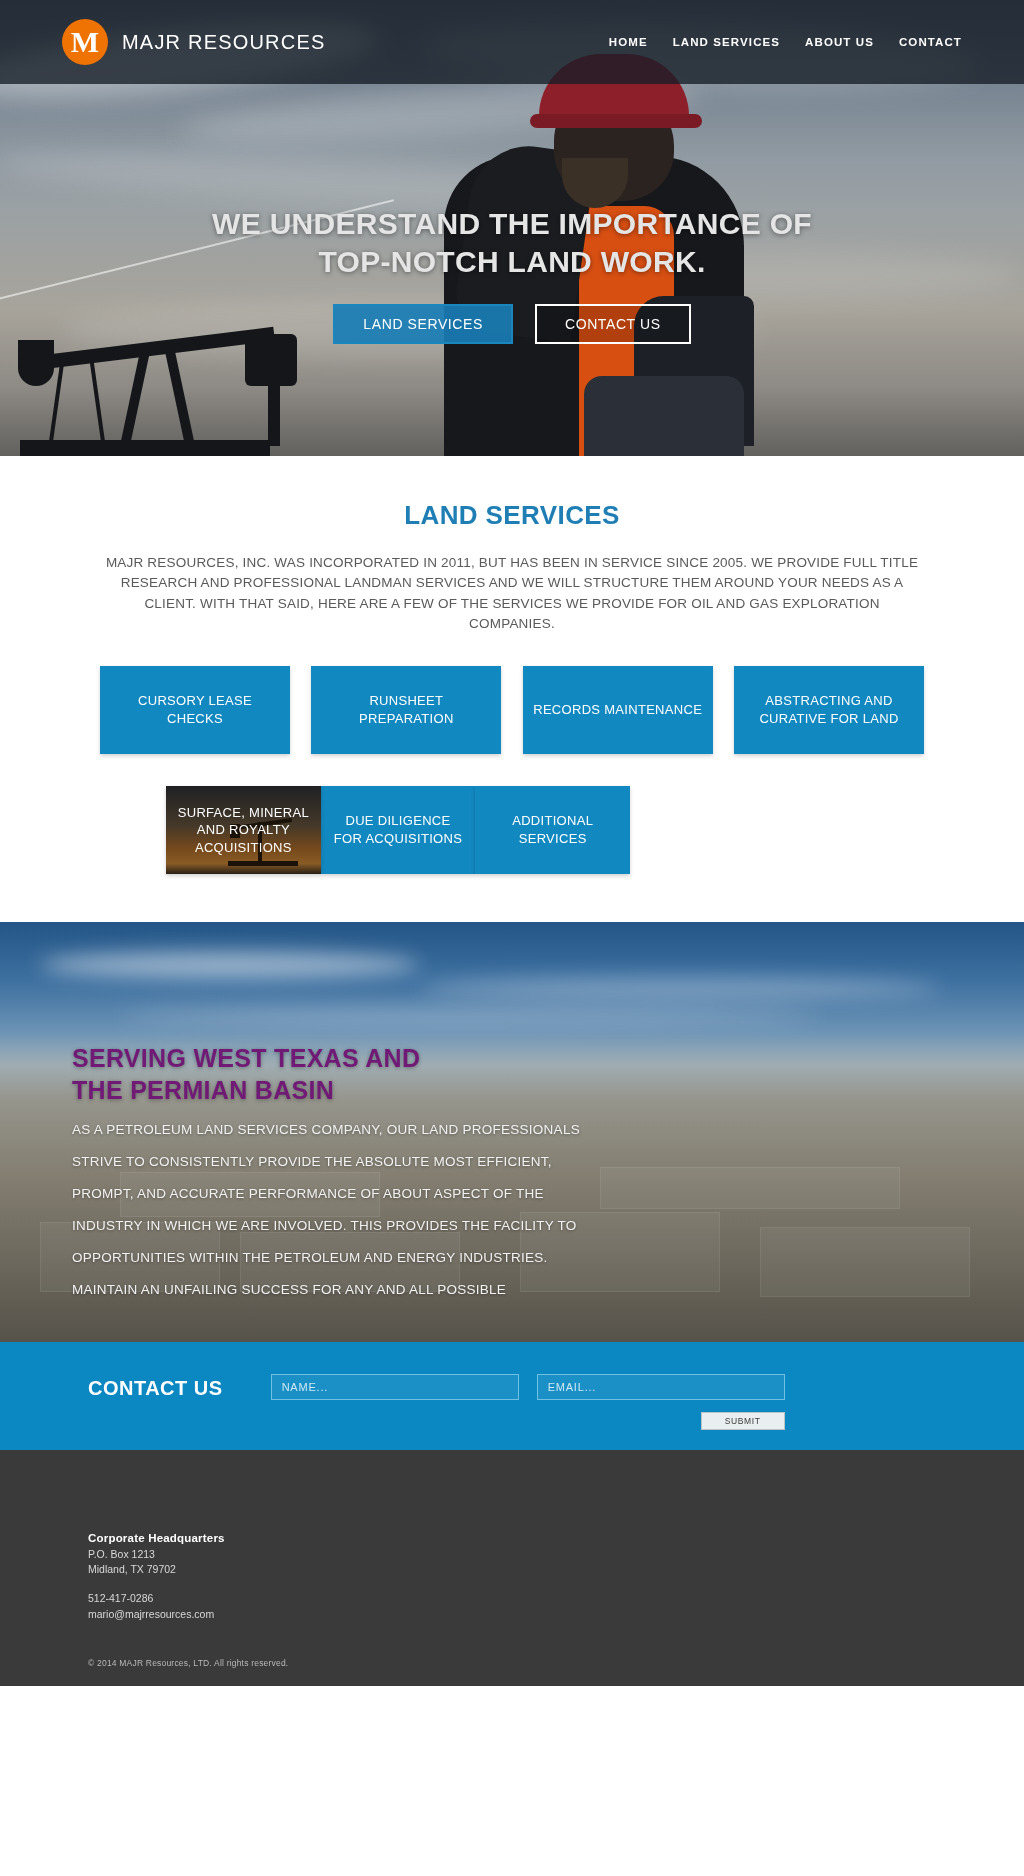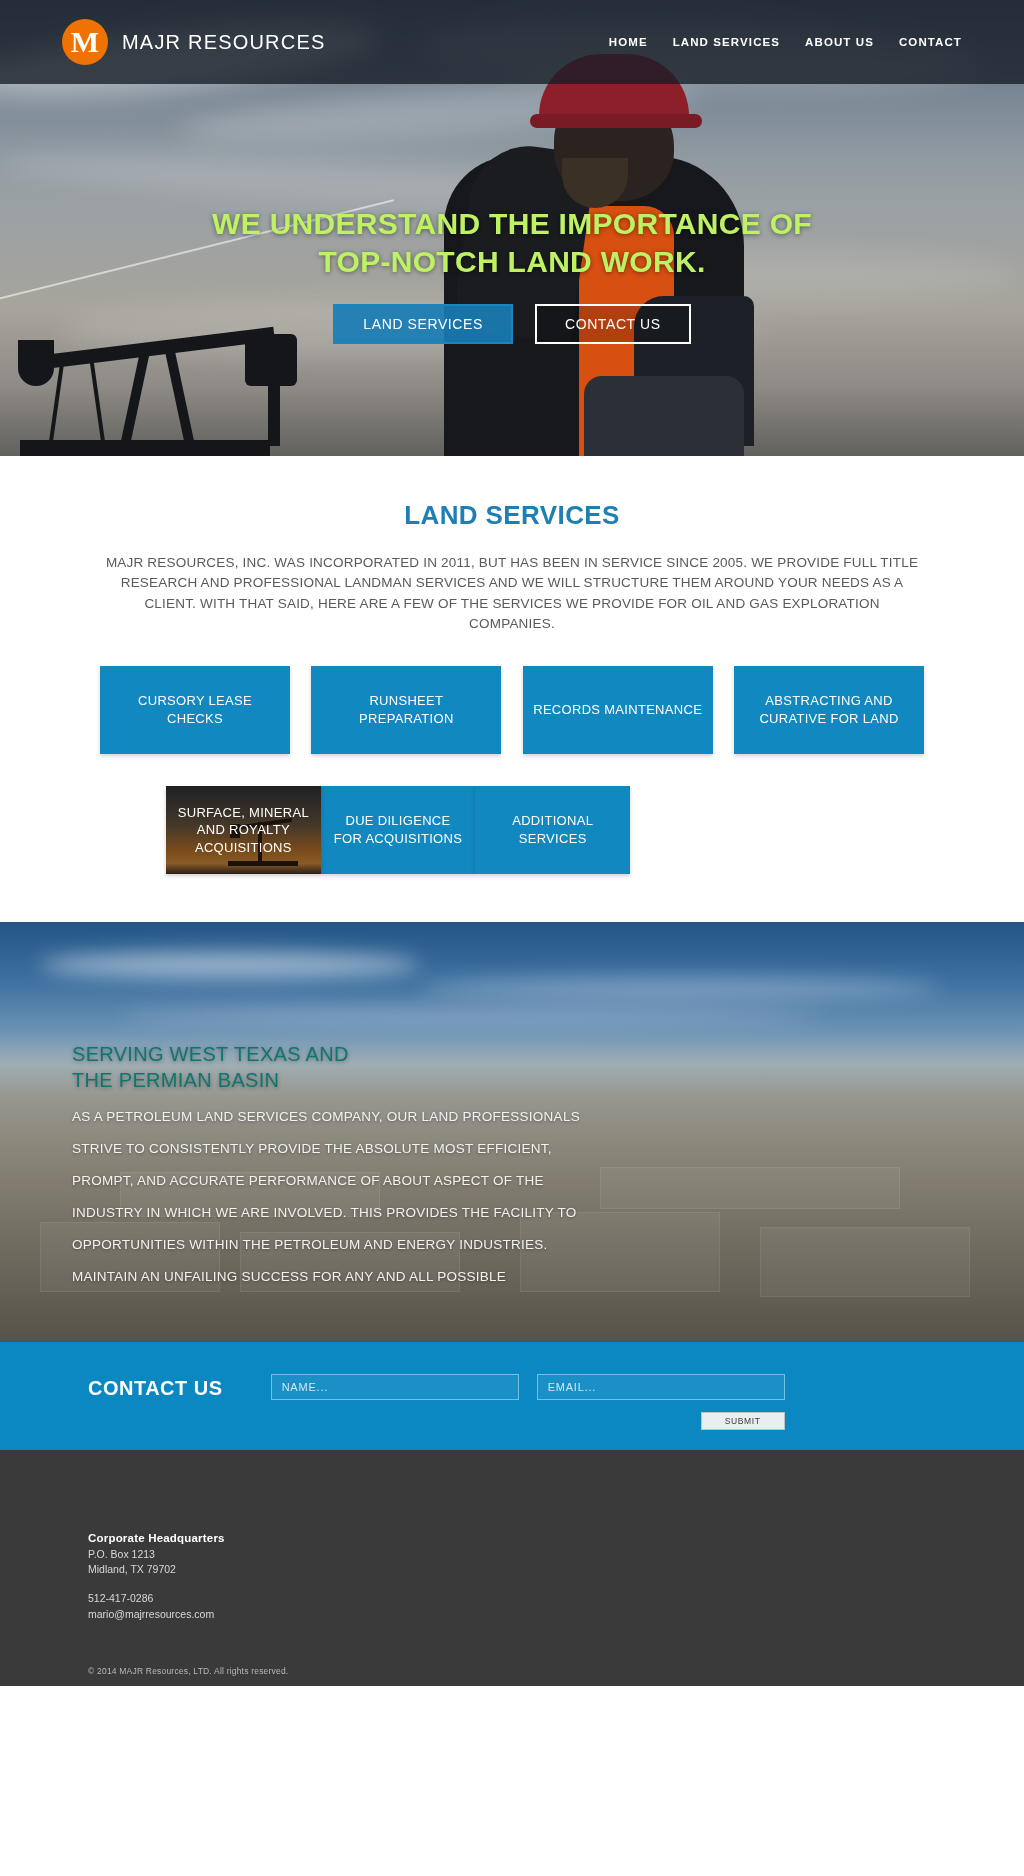--- a/index.html
+++ b/index.html
@@ -133,21 +133,21 @@
   .nav a {
     color: #ffffff; font-size: 11.5px; letter-spacing: 1.1px;
     text-decoration: none; font-weight: bold;
   }
 
   .hero-copy {
     position: absolute; left: 0; top: 205px; width: 1024px;
     text-align: center; z-index: 5;
   }
   .hero-title {
-    color: #bef264; font-size: 30px; font-weight: bold;
+    color: #e5e5e5; font-size: 30px; font-weight: bold;
     line-height: 1.28; letter-spacing: .3px;
     text-shadow: 0 1px 5px rgba(0,0,0,.45);
   }
   .hero-buttons {
     margin-top: 22px; display: flex; justify-content: center; gap: 22px;
   }
   .btn-outline {
     display: inline-flex; align-items: center; justify-content: center;
     height: 40px; padding: 0 28px;
     color: #ffffff; font-size: 14px; letter-spacing: .6px;
@@ -223,21 +223,21 @@
   }
   .sc1 { left: 40px; top: 30px; width: 380px; height: 26px; }
   .sc2 { left: 420px; top: 55px; width: 520px; height: 22px; opacity: .6; }
   .sc3 { left: 120px; top: 85px; width: 700px; height: 18px; opacity: .45; }
   .field {
     position: absolute; background: rgba(255,255,255,.05);
     border: 1px solid rgba(255,255,255,.07);
   }
   .serving-copy { position: absolute; left: 72px; top: 120px; width: 560px; z-index: 4; }
   .serving-title {
-    color: #0f766e; font-size: 20px; font-weight: normal;
+    color: #701a75; font-size: 25px; font-weight: bold;
     line-height: 1.28; letter-spacing: .3px;
     text-shadow: 0 1px 4px rgba(0,0,0,.35);
   }
   .serving-body { margin-top: 16px; }
   .serving-body p {
     color: #f2f2f2; font-size: 13.5px; letter-spacing: .25px;
     margin-bottom: 17px; text-shadow: 0 1px 3px rgba(0,0,0,.35);
   }
 
   
@@ -273,21 +273,21 @@
     position: relative;
   }
   .footer-block { position: absolute; left: 88px; top: 82px; }
   .f-head {
     color: #ffffff; font-size: 11.5px; font-weight: bold;
     letter-spacing: .2px; margin-bottom: 3px;
   }
   .f-line { color: #d8d8d8; font-size: 10.5px; line-height: 1.45; }
   .f-gap { height: 14px; }
   .footer-copy {
-    position: absolute; left: 88px; bottom: 10px;
+    position: absolute; left: 88px; bottom: 18px;
     color: #b9b9b9; font-size: 8.5px; letter-spacing: .2px;
   }
 </style>
 </head>
 <body>
 
 <div class="page">
 
   <section class="hero">
     <div class="hero-bg">

